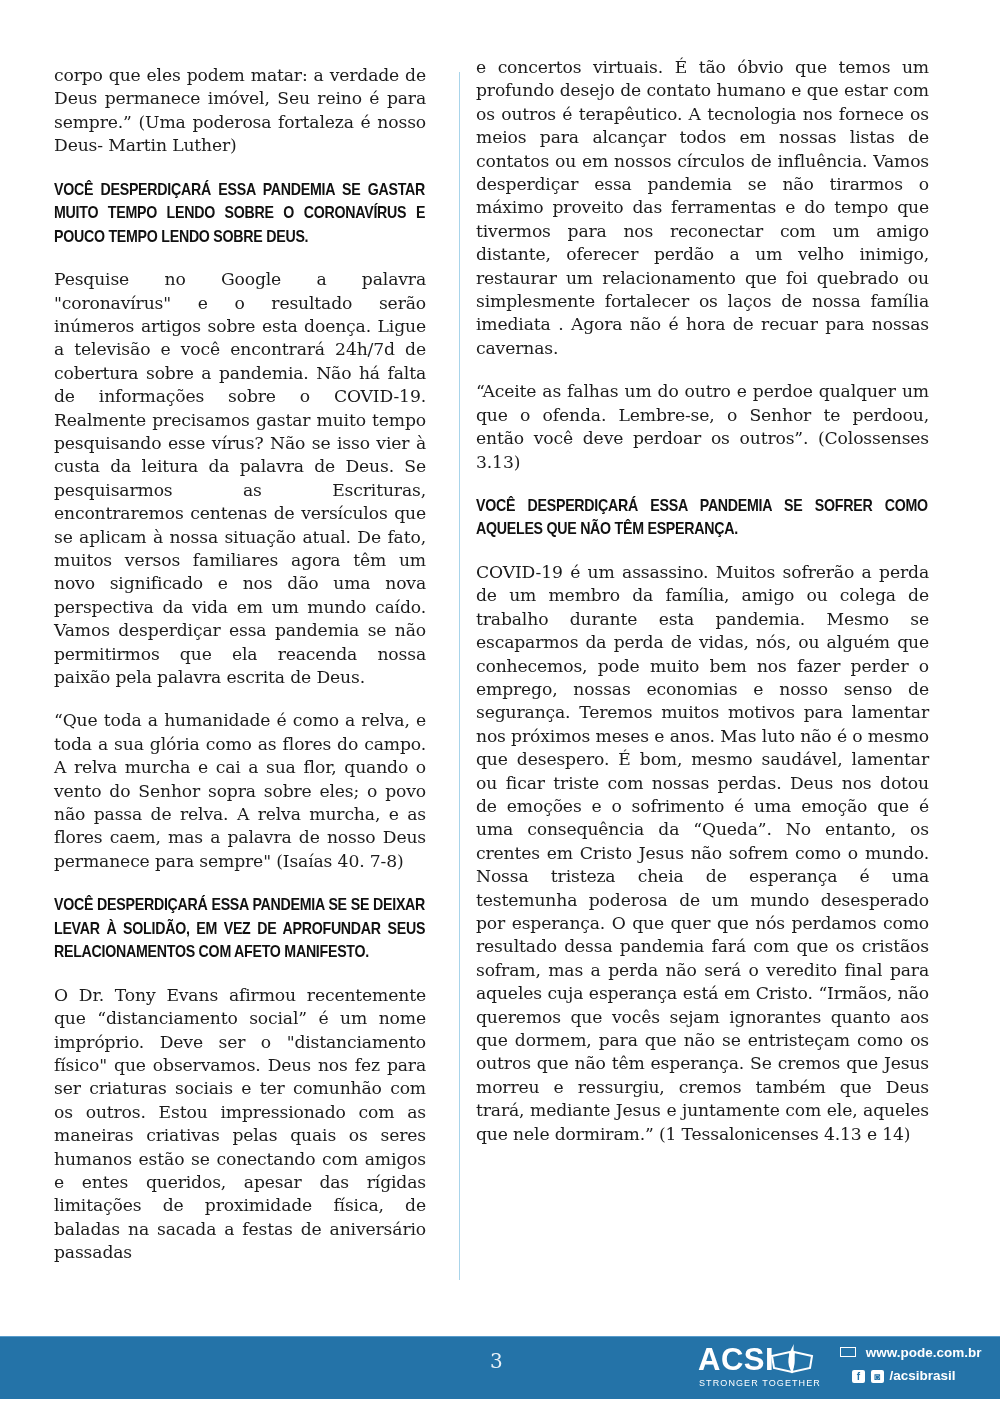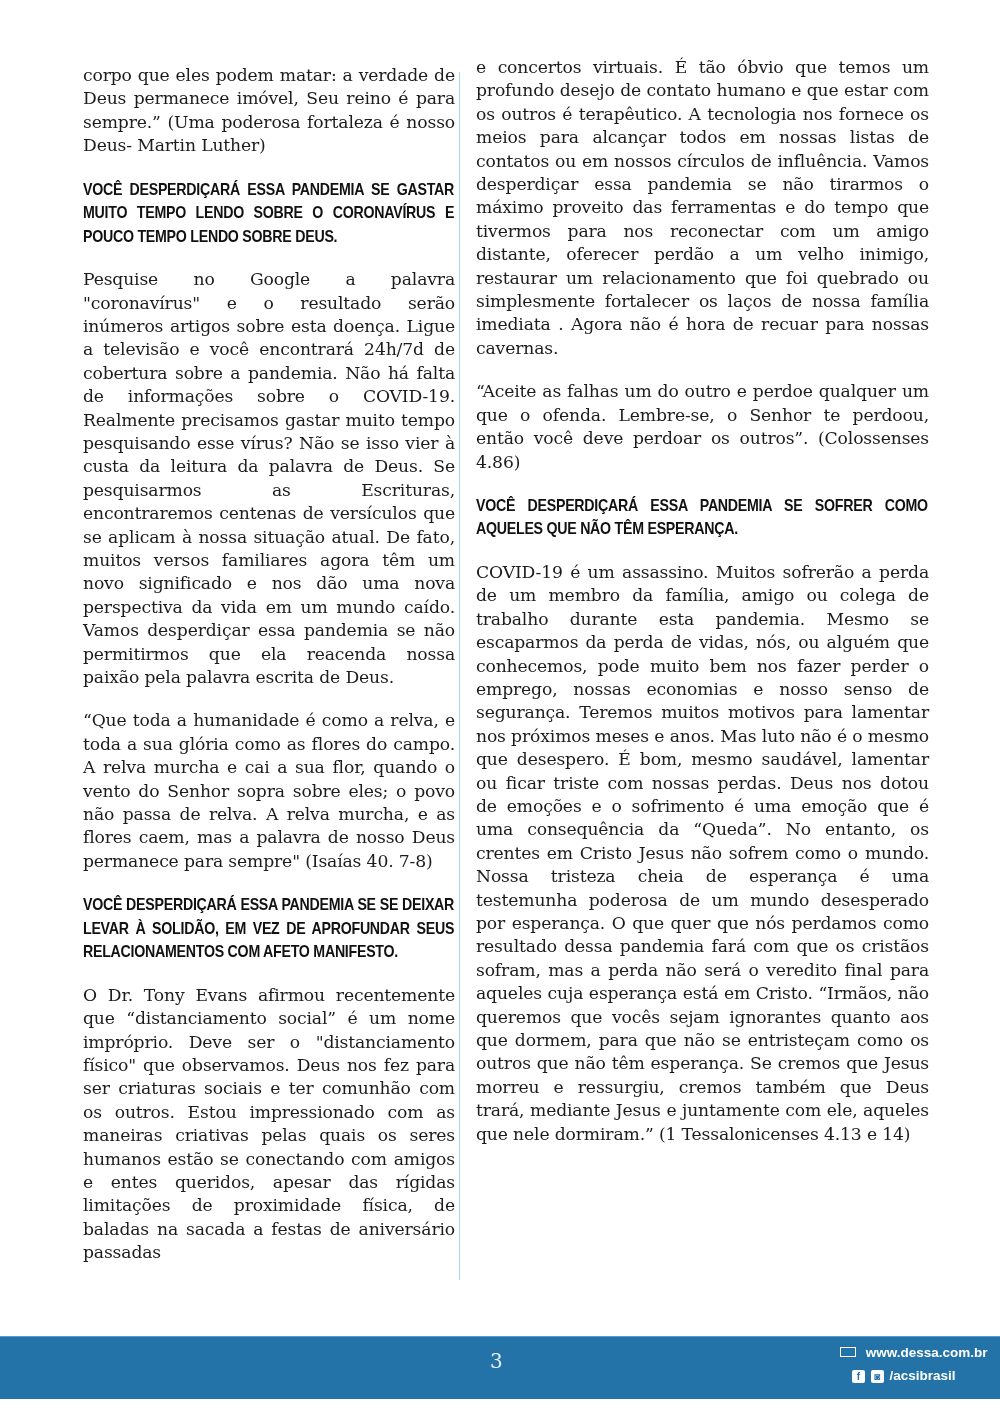--- a/index.html
+++ b/index.html
@@ -3,21 +3,21 @@
 <meta charset="utf-8">
 <style>
   html, body { margin: 0; padding: 0; background: #ffffff; }
   body { width: 1000px; height: 1414px; position: relative; overflow: hidden; }
   .col {
     position: absolute; top: 64px;
     font-family: "DejaVu Serif", "Liberation Serif", serif;
     font-size: 17.2px; line-height: 23.4px; color: #1c1c1c;
     text-align: justify; letter-spacing: -0.15px;
   }
-  .col-left { left: 83px; width: 372px; }
+  .col-left { left: 54px; width: 372px; }
   .col-right { left: 476px; width: 453px; top: 56px; }
   .col p { margin: 0 0 20px 0; }
   .col h3 {
     font-family: "Liberation Sans", "DejaVu Sans", sans-serif;
     font-weight: bold; font-size: 16.5px; line-height: 23.5px;
     color: #111; text-transform: uppercase; margin: 0 0 20px 0;
     text-align: justify; letter-spacing: -0.3px;
     transform: scaleX(0.86); transform-origin: left top; width: 116%;
   }
   .divider {
@@ -63,29 +63,38 @@
   <p>Pesquise no Google a palavra "coronavírus" e o resultado serão inúmeros artigos sobre esta doença. Ligue a televisão e você encontrará 24h/7d de cobertura sobre a pandemia. Não há falta de informações sobre o COVID-19. Realmente precisamos gastar muito tempo pesquisando esse vírus? Não se isso vier à custa da leitura da palavra de Deus. Se pesquisarmos as Escrituras, encontraremos centenas de versículos que se aplicam à nossa situação atual. De fato, muitos versos familiares agora têm um novo significado e nos dão uma nova perspectiva da vida em um mundo caído. Vamos desperdiçar essa pandemia se não permitirmos que ela reacenda nossa paixão pela palavra escrita de Deus.</p>
   <p>“Que toda a humanidade é como a relva, e toda a sua glória como as flores do campo. A relva murcha e cai a sua flor, quando o vento do Senhor sopra sobre eles; o povo não passa de relva. A relva murcha, e as flores caem, mas a palavra de nosso Deus permanece para sempre" (Isaías 40. 7-8)</p>
   <h3>VOCÊ DESPERDIÇARÁ ESSA PANDEMIA SE SE DEIXAR LEVAR À SOLIDÃO, EM VEZ DE APROFUNDAR SEUS RELACIONAMENTOS COM AFETO MANIFESTO.</h3>
   <p>O Dr. Tony Evans afirmou recentemente que “distanciamento social” é um nome impróprio. Deve ser o "distanciamento físico" que observamos. Deus nos fez para ser criaturas sociais e ter comunhão com os outros. Estou impressionado com as maneiras criativas pelas quais os seres humanos estão se conectando com amigos e entes queridos, apesar das rígidas limitações de proximidade física, de baladas na sacada a festas de aniversário passadas</p>
 </div>
 
 <div class="divider"></div>
 
 <div class="col col-right">
   <p>e concertos virtuais. É tão óbvio que temos um profundo desejo de contato humano e que estar com os outros é terapêutico. A tecnologia nos fornece os meios para alcançar todos em nossas listas de contatos ou em nossos círculos de influência. Vamos desperdiçar essa pandemia se não tirarmos o máximo proveito das ferramentas e do tempo que tivermos para nos reconectar com um amigo distante, oferecer perdão a um velho inimigo, restaurar um relacionamento que foi quebrado ou simplesmente fortalecer os laços de nossa família imediata . Agora não é hora de recuar para nossas cavernas.</p>
-  <p>“Aceite as falhas um do outro e perdoe qualquer um que o ofenda. Lembre-se, o Senhor te perdoou, então você deve perdoar os outros”. (Colossenses 4.86)</p>
+  <p>“Aceite as falhas um do outro e perdoe qualquer um que o ofenda. Lembre-se, o Senhor te perdoou, então você deve perdoar os outros”. (Colossenses 3.13)</p>
   <h3>VOCÊ DESPERDIÇARÁ ESSA PANDEMIA SE SOFRER COMO AQUELES QUE NÃO TÊM ESPERANÇA.</h3>
   <p>COVID-19 é um assassino. Muitos sofrerão a perda de um membro da família, amigo ou colega de trabalho durante esta pandemia. Mesmo se escaparmos da perda de vidas, nós, ou alguém que conhecemos, pode muito bem nos fazer perder o emprego, nossas economias e nosso senso de segurança. Teremos muitos motivos para lamentar nos próximos meses e anos. Mas luto não é o mesmo que desespero. É bom, mesmo saudável, lamentar ou ficar triste com nossas perdas. Deus nos dotou de emoções e o sofrimento é uma emoção que é uma consequência da “Queda”. No entanto, os crentes em Cristo Jesus não sofrem como o mundo. Nossa tristeza cheia de esperança é uma testemunha poderosa de um mundo desesperado por esperança. O que quer que nós perdamos como resultado dessa pandemia fará com que os cristãos sofram, mas a perda não será o veredito final para aqueles cuja esperança está em Cristo. “Irmãos, não queremos que vocês sejam ignorantes quanto aos que dormem, para que não se entristeçam como os outros que não têm esperança. Se cremos que Jesus morreu e ressurgiu, cremos também que Deus trará, mediante Jesus e juntamente com ele, aqueles que nele dormiram.” (1 Tessalonicenses 4.13 e 14)</p>
 </div>
 
 <div class="footer">
   <span class="page-num">3</span>
+  <div class="logo">
+    <span class="logo-word">ACSI</span>
+    <svg class="logo-mark" viewBox="0 0 48 36">
+      <path d="M4 14 L22 10 L24 30 L6 26 Z" fill="none" stroke="#fff" stroke-width="2"></path>
+      <path d="M44 14 L26 10 L24 30 L42 26 Z" fill="none" stroke="#fff" stroke-width="2"></path>
+      <path d="M24 30 C18 22 20 12 26 2 C24 12 30 18 24 30 Z" fill="#fff"></path>
+    </svg>
+    <span class="logo-tag">STRONGER TOGETHER</span>
+  </div>
   <div class="contact contact-web">
     <span class="ico laptop-ico"></span>
-    <span>www.dessa.com.br</span>
+    <span>www.pode.com.br</span>
   </div>
   <div class="contact contact-social">
     <span class="ico sq-ico">f</span>
     <span class="ico sq-ico">◙</span>
     <span>/acsibrasil</span>
   </div>
 </div>
 
 </body></html>

